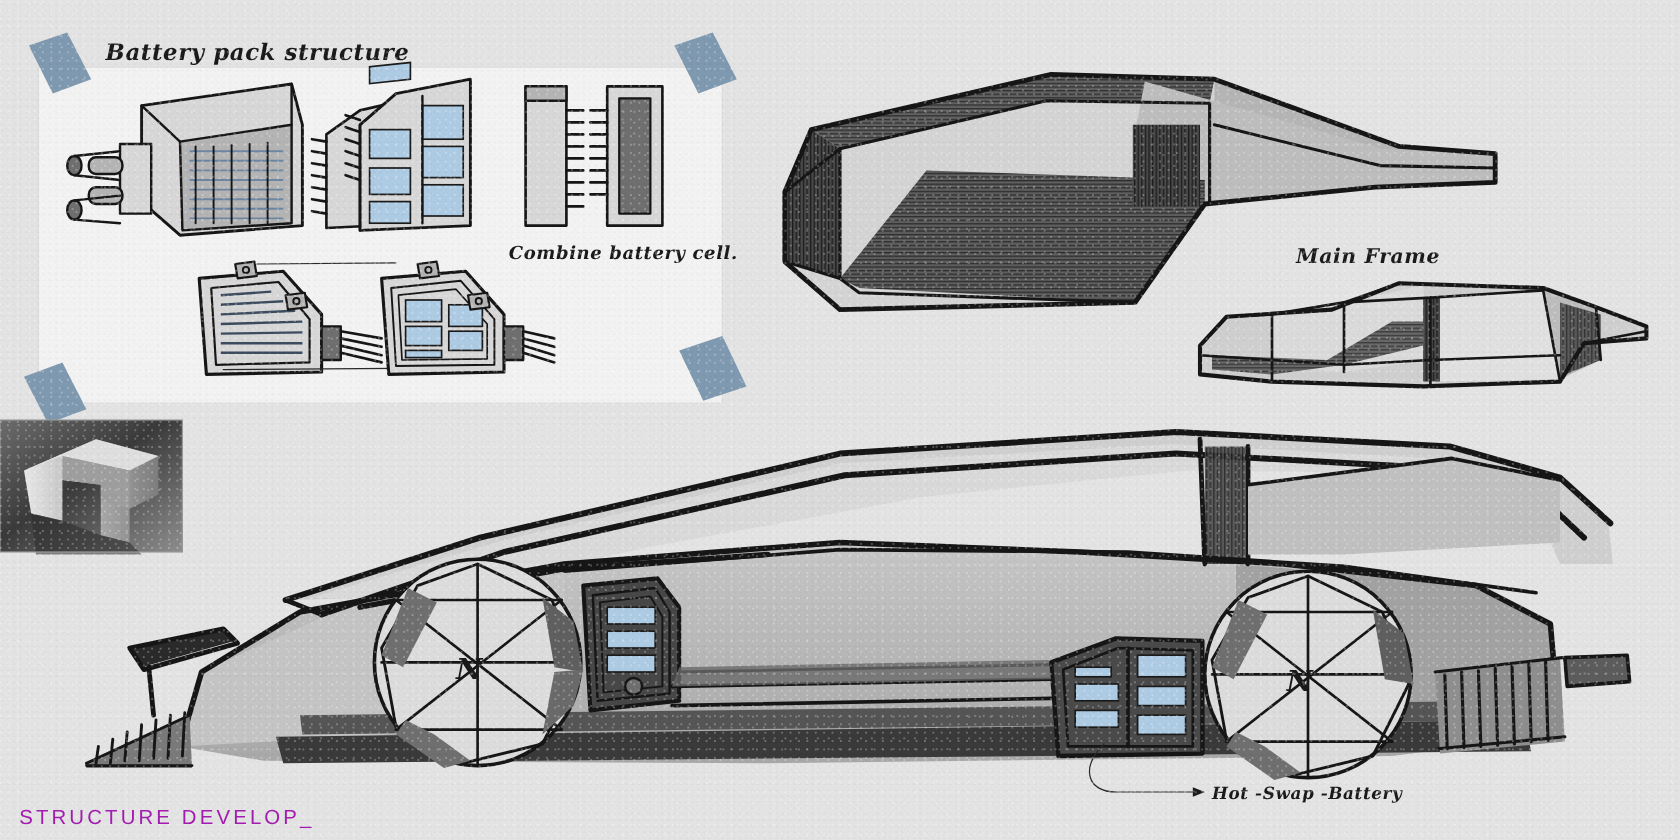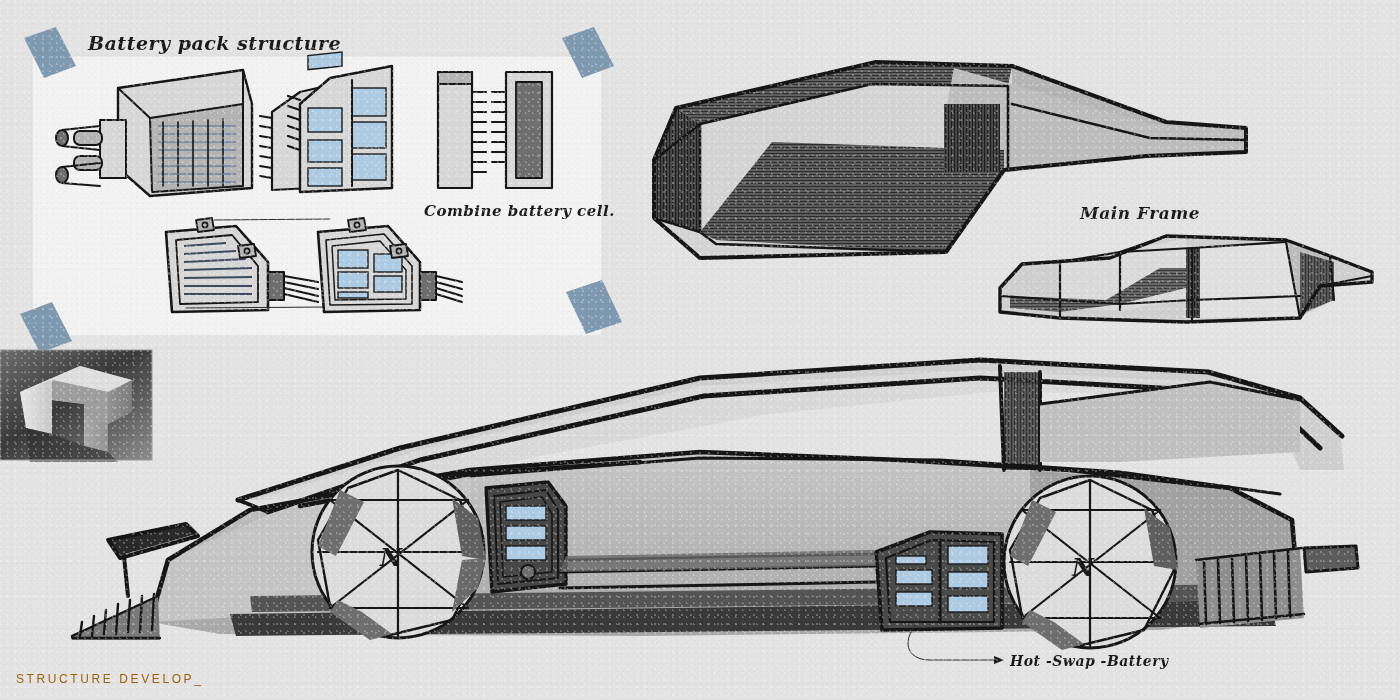--- a/index.html
+++ b/index.html
@@ -15,21 +15,21 @@
     background-image:
       radial-gradient(circle at 10% 20%, rgba(255,255,255,.55) 0 1px, transparent 1px),
       radial-gradient(circle at 40% 70%, rgba(0,0,0,.045) 0 1px, transparent 1px),
       radial-gradient(circle at 75% 35%, rgba(255,255,255,.5) 0 1px, transparent 1px),
       radial-gradient(circle at 90% 85%, rgba(0,0,0,.04) 0 1px, transparent 1px);
     background-size:7px 7px,5px 5px,9px 9px,6px 6px;
   }
   svg.layer{position:absolute;left:0;top:0;width:1400px;height:700px;overflow:visible;}
   .footer{
     position:absolute;left:16px;top:672px;
-    font-size:12px;letter-spacing:2.6px;color:#a16207;
+    font-size:17px;letter-spacing:2.6px;color:#a21caf;
     font-family:"Liberation Sans", sans-serif;white-space:nowrap;
   }
   .hand{
     font-family:"DejaVu Serif", serif;
     font-style:italic;font-weight:700;
     fill:#1a1a1a;
     letter-spacing:.5px;
   }
   .panel-bg{fill:#f2f2f2;}
   .tape{fill:#7f99b0;}

